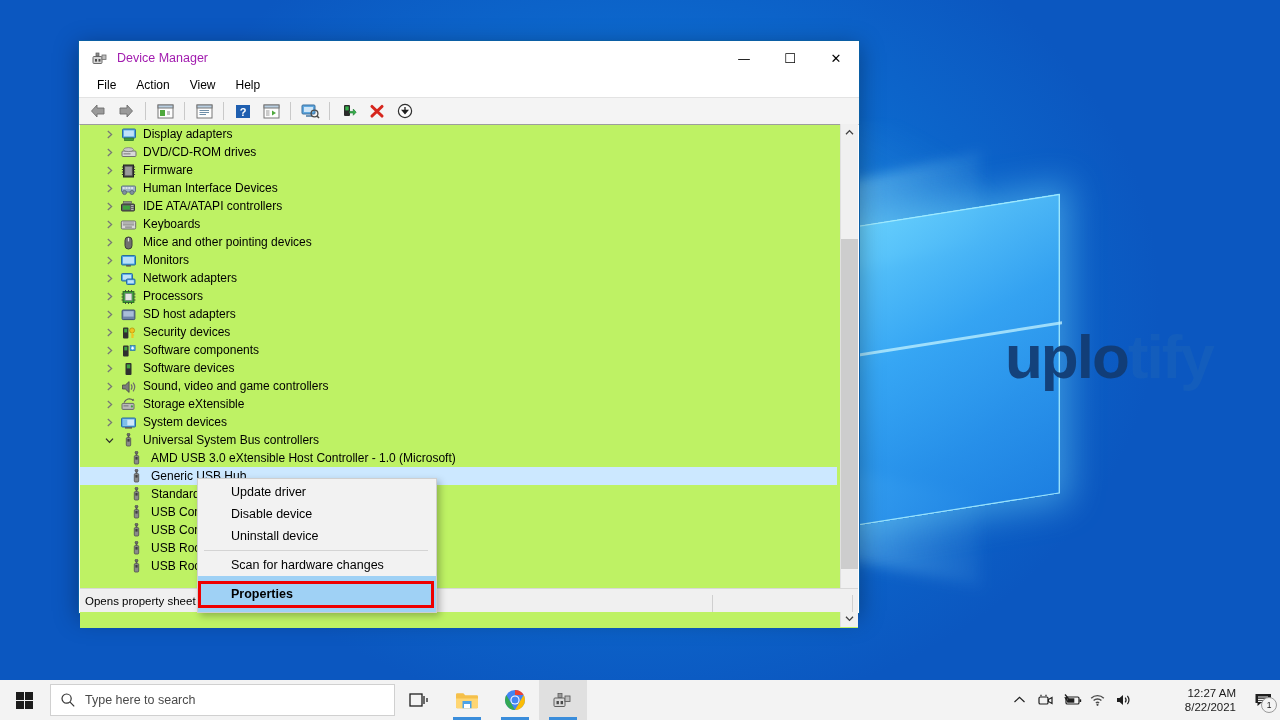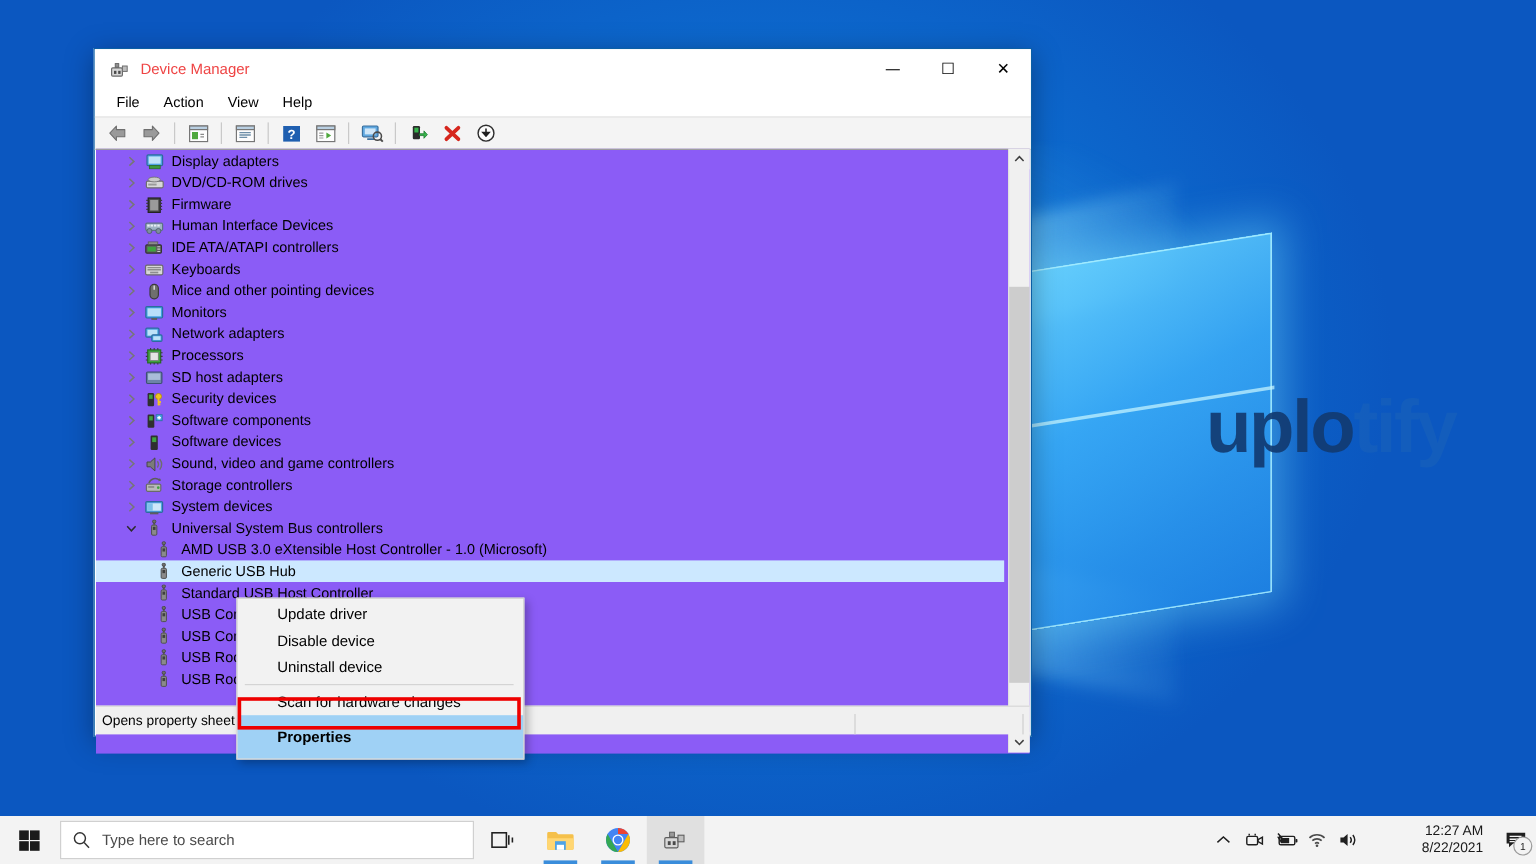--- a/index.html
+++ b/index.html
@@ -38,34 +38,34 @@
   .watermark{position:absolute;left:1005px;top:326px;font-size:62px;font-weight:bold;
     letter-spacing:-2px;line-height:1;user-select:none;}
   .wm-a{color:#123b72;opacity:.92;}
   .wm-b{color:#1f66b8;opacity:.42;}
 
   
   #dmwin{position:absolute;left:78px;top:40px;width:780px;height:572px;
     background:#ffffff;border:1px solid #0b5fa5;box-shadow:0 5px 22px rgba(0,0,0,.34);}
   .titlebar{height:34px;background:#ffffff;display:flex;align-items:center;border-bottom:0;}
   .title-ico{width:17px;height:17px;margin-left:12px;margin-right:9px;position:relative;}
-  .title-txt{font-size:12.5px;color:#ef4444;}
+  .title-txt{font-size:12.5px;color:#a21caf;}
   .tb-btns{margin-left:auto;display:flex;height:34px;}
   .tbb{width:46px;height:34px;display:flex;align-items:center;justify-content:center;}
   .glyph{font-size:13px;color:#000;font-family:"DejaVu Sans",sans-serif;line-height:1;}
 
   .menubar{height:22px;display:flex;align-items:flex-start;padding-left:8px;gap:0;background:#fff;}
   .menu-item{font-size:12px;color:#000;padding:3px 10px;}
 
   .toolbar{height:26px;background:#f4f4f4;border-top:1px solid #e3e3e3;border-bottom:1px solid #c8c8c8;
     display:flex;align-items:center;padding-left:6px;gap:2px;}
   .tbtn{width:24px;height:22px;display:flex;align-items:center;justify-content:center;border:1px solid transparent;}
   .tsep{width:1px;height:18px;background:#c9c9c9;margin:0 4px;}
 
-  .treepane{position:absolute;left:1px;top:83px;width:778px;height:503px;background:#8b5cf6;
+  .treepane{position:absolute;left:1px;top:83px;width:778px;height:503px;background:#bef264;
     border-top:1px solid #9d9d9d;overflow:hidden;}
   .treeview{position:absolute;left:0;top:0;width:757px;height:503px;overflow:hidden;}
   .row{height:18px;display:flex;align-items:center;font-size:12px;color:#000;white-space:nowrap;padding-left:22px;}
   .row.child{padding-left:48px;}
   .row.sel{background:#cce8ff;}
   .chev{width:15px;height:15px;margin-right:3px;display:flex;align-items:center;justify-content:center;
     font-size:9px;color:#6a6a6a;font-family:"DejaVu Sans",sans-serif;}
   .chev.open{color:#2b2b2b;}
   .ico{width:17px;height:15px;margin-right:6px;position:relative;flex:0 0 17px;}
   .lbl{line-height:18px;}
@@ -75,21 +75,21 @@
   .vsb .arr{width:17px;height:17px;display:flex;align-items:center;justify-content:center;font-size:8px;color:#606060;
     font-family:"DejaVu Sans",sans-serif;background:#f0f0f0;}
   .vsb .thumb{position:absolute;left:0;top:115px;width:17px;height:330px;background:#cdcdcd;}
 
   .statusbar{position:absolute;left:1px;bottom:1px;width:778px;height:23px;background:#f0f0f0;
     border-top:1px solid #d8d8d8;display:flex;align-items:flex-end;}
   .sb-pane{height:23px;display:flex;align-items:center;font-size:11.5px;color:#000;padding-left:5px;}
   .sb-div{width:1px;height:17px;background:#cfcfcf;}
 
   
-  #ctx{position:absolute;left:197px;top:498px;width:238px;background:#f2f2f2;
+  #ctx{position:absolute;left:197px;top:478px;width:238px;background:#f2f2f2;
     border:1px solid #cfcfcf;box-shadow:3px 3px 7px rgba(0,0,0,.26);padding:2px 0 0 0;}
   .ctx-item{height:22px;display:flex;align-items:center;padding-left:33px;font-size:12.5px;color:#000;}
   .ctx-sep{height:1px;background:#d4d4d4;margin:3px 8px 3px 6px;}
   .ctx-item.highlight{background:#9fd1f5;font-weight:bold;height:36px;}
   #ctxred{position:absolute;left:198px;top:581px;width:236px;height:27px;
     border:3px solid #ee0000;box-sizing:border-box;pointer-events:none;}
 
   
   #taskbar{position:absolute;left:0;bottom:0;width:1280px;height:40px;background:#f3f3f3;
     display:flex;align-items:center;}
@@ -441,21 +441,21 @@
               <path d="M2.8 1 L6.6 4.5 L2.8 8" stroke="#767676" stroke-width="1.25" fill="none"></path>
             </svg>
           </span>
           <span class="ico"><svg width="17" height="15" viewBox="0 0 16 15">
               <rect x="1.5" y="6.4" width="12" height="6" rx="1" fill="#b9b9b9" stroke="#6a6a6a"></rect>
               <rect x="3" y="8" width="5" height="1.6" fill="#8d8d8d"></rect>
               <circle cx="11.4" cy="9.4" r="1.1" fill="#3fa33f"></circle>
               <path d="M3.6 5.6 A5.6 5.6 0 0 1 12.6 3.2" stroke="#5d5d5d" stroke-width="1.2" fill="none"></path>
               <path d="M12.6 1.4 L13.8 3.4 L11.5 4 Z" fill="#5d5d5d"></path>
             </svg></span>
-          <span class="lbl">Storage controllers</span>
+          <span class="lbl">Storage eXtensible</span>
         </div>
         <div class="row">
           <span class="chev">
             <svg width="9" height="9" viewBox="0 0 9 9">
               <path d="M2.8 1 L6.6 4.5 L2.8 8" stroke="#767676" stroke-width="1.25" fill="none"></path>
             </svg>
           </span>
           <span class="ico"><svg width="17" height="15" viewBox="0 0 16 15">
               <rect x="1" y="3" width="14" height="9" rx="1" fill="#4fa3e3" stroke="#2e6b9e"></rect>
               <rect x="2.4" y="4.4" width="11.2" height="6.2" fill="#cfe8f9"></rect>

